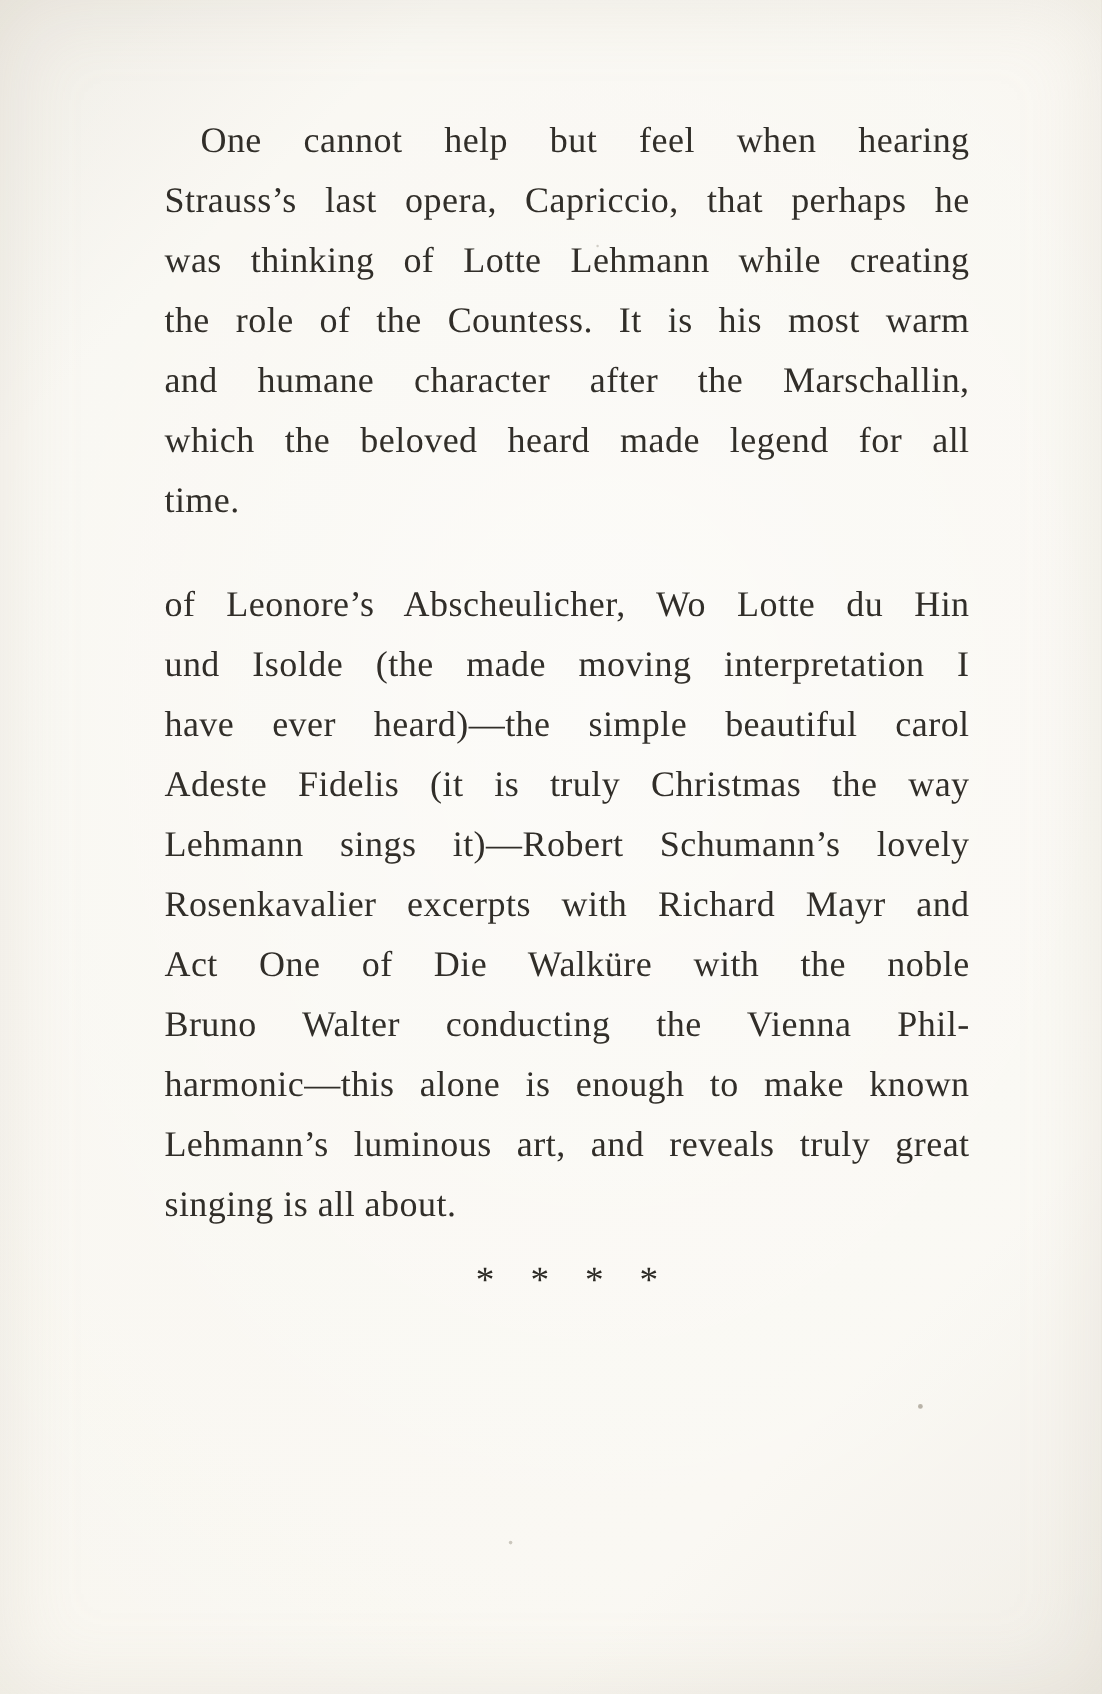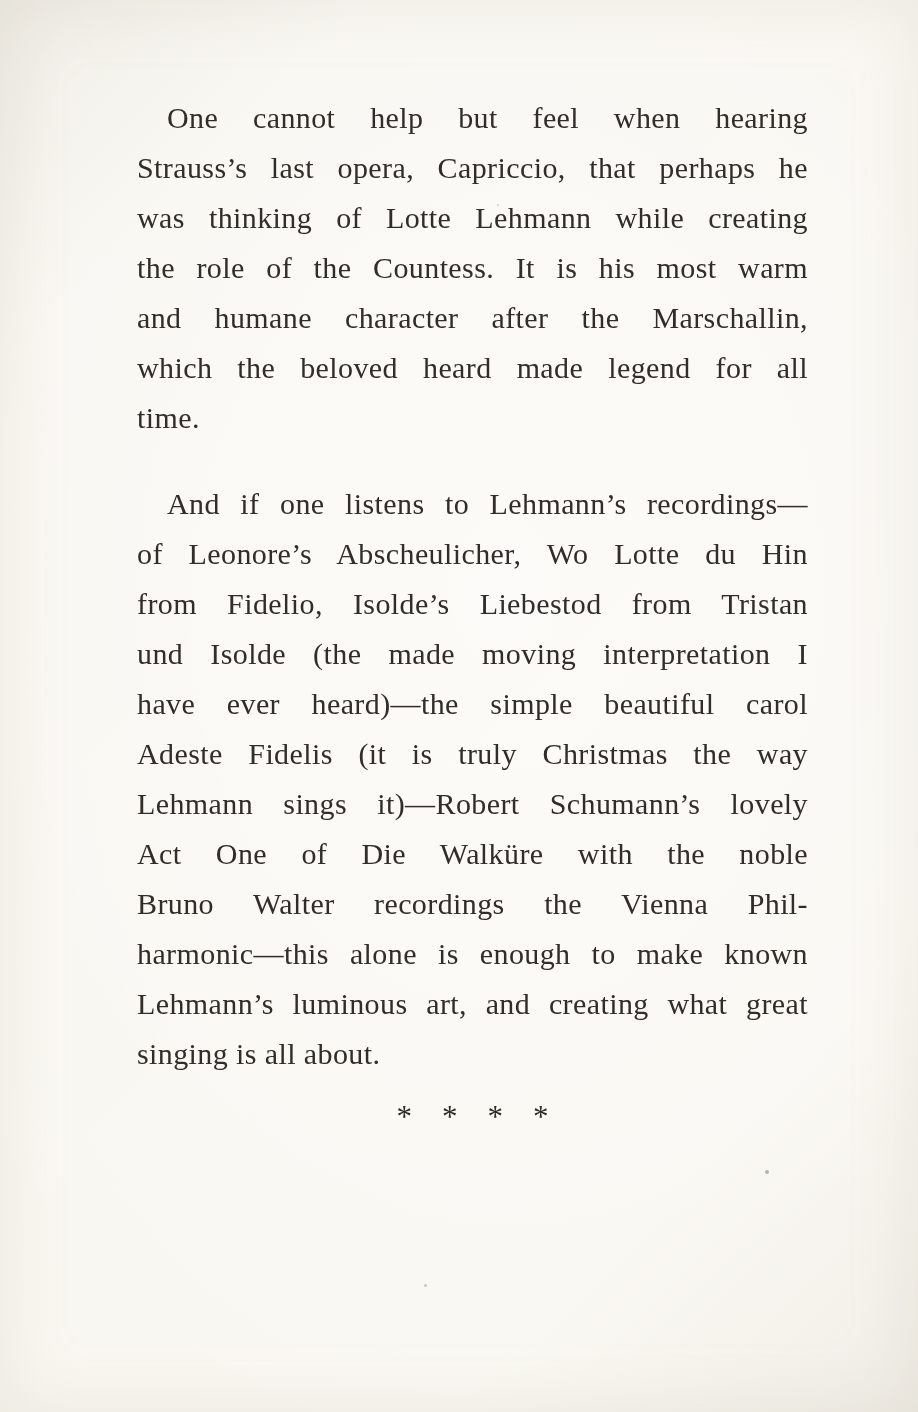--- a/index.html
+++ b/index.html
@@ -75,31 +75,30 @@
       <div class="line indent">One cannot help but feel when hearing</div>
       <div class="line">Strauss’s last opera, Capriccio, that perhaps he</div>
       <div class="line">was thinking of Lotte Lehmann while creating</div>
       <div class="line">the role of the Countess.  It is his most warm</div>
       <div class="line">and humane character after the Marschallin,</div>
       <div class="line">which the beloved heard made legend for all</div>
       <div class="line flush-left">time.</div>
     </div>
 
     <div class="paragraph">
-      <div class="line indent">And if one listens to Lehmann’s recordings—</div>
       <div class="line">of Leonore’s Abscheulicher, Wo Lotte du Hin</div>
-      <div class="line">from Fidelio, Isolde’s Liebestod from Tristan</div>
       <div class="line">und Isolde (the made moving interpretation I</div>
       <div class="line">have ever heard)—the simple beautiful carol</div>
       <div class="line">Adeste Fidelis (it is truly Christmas the way</div>
       <div class="line">Lehmann sings it)—Robert Schumann’s lovely</div>
+      <div class="line">Rosenkavalier excerpts with Richard Mayr and</div>
       <div class="line">Act One of Die Walküre with the noble</div>
-      <div class="line">Bruno Walter recordings the Vienna Phil-</div>
+      <div class="line">Bruno Walter conducting the Vienna Phil-</div>
       <div class="line">harmonic—this alone is enough to make known</div>
-      <div class="line">Lehmann’s luminous art, and creating what great</div>
+      <div class="line">Lehmann’s luminous art, and reveals truly great</div>
       <div class="line flush-left">singing is all about.</div>
     </div>
 
     <div class="separator">
       <span>*</span>
       <span>*</span>
       <span>*</span>
       <span>*</span>
     </div>
 

